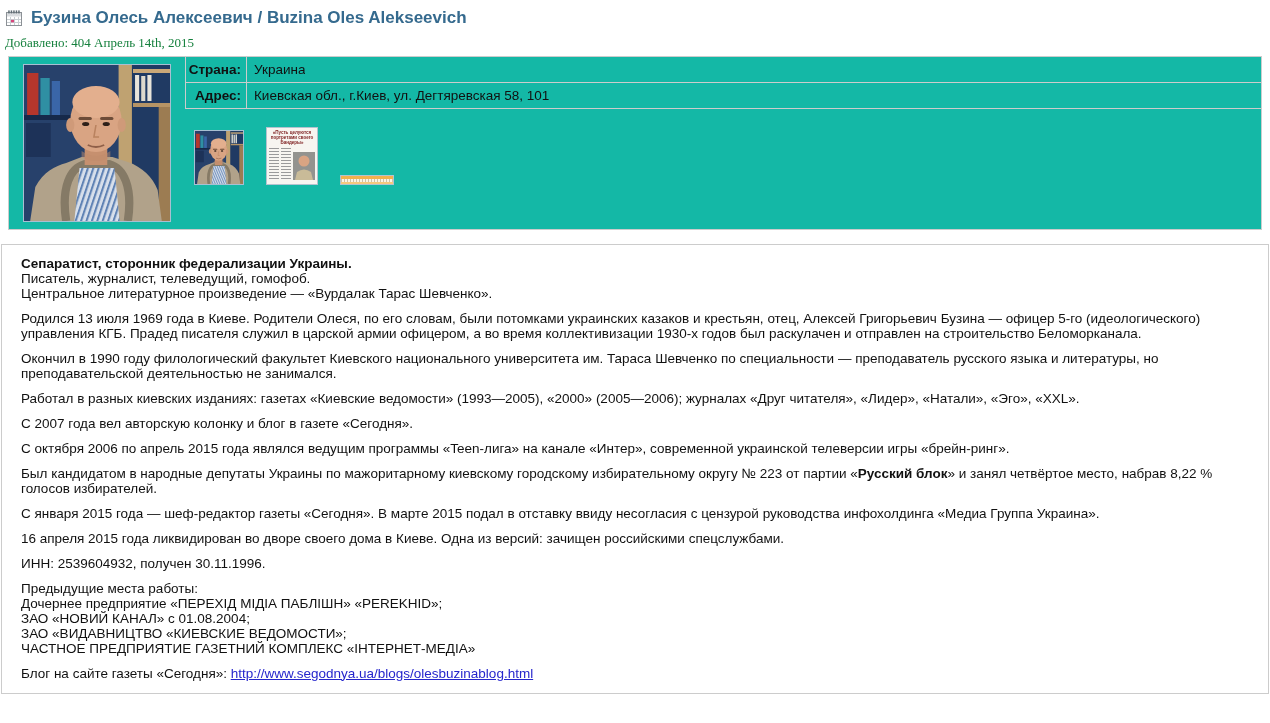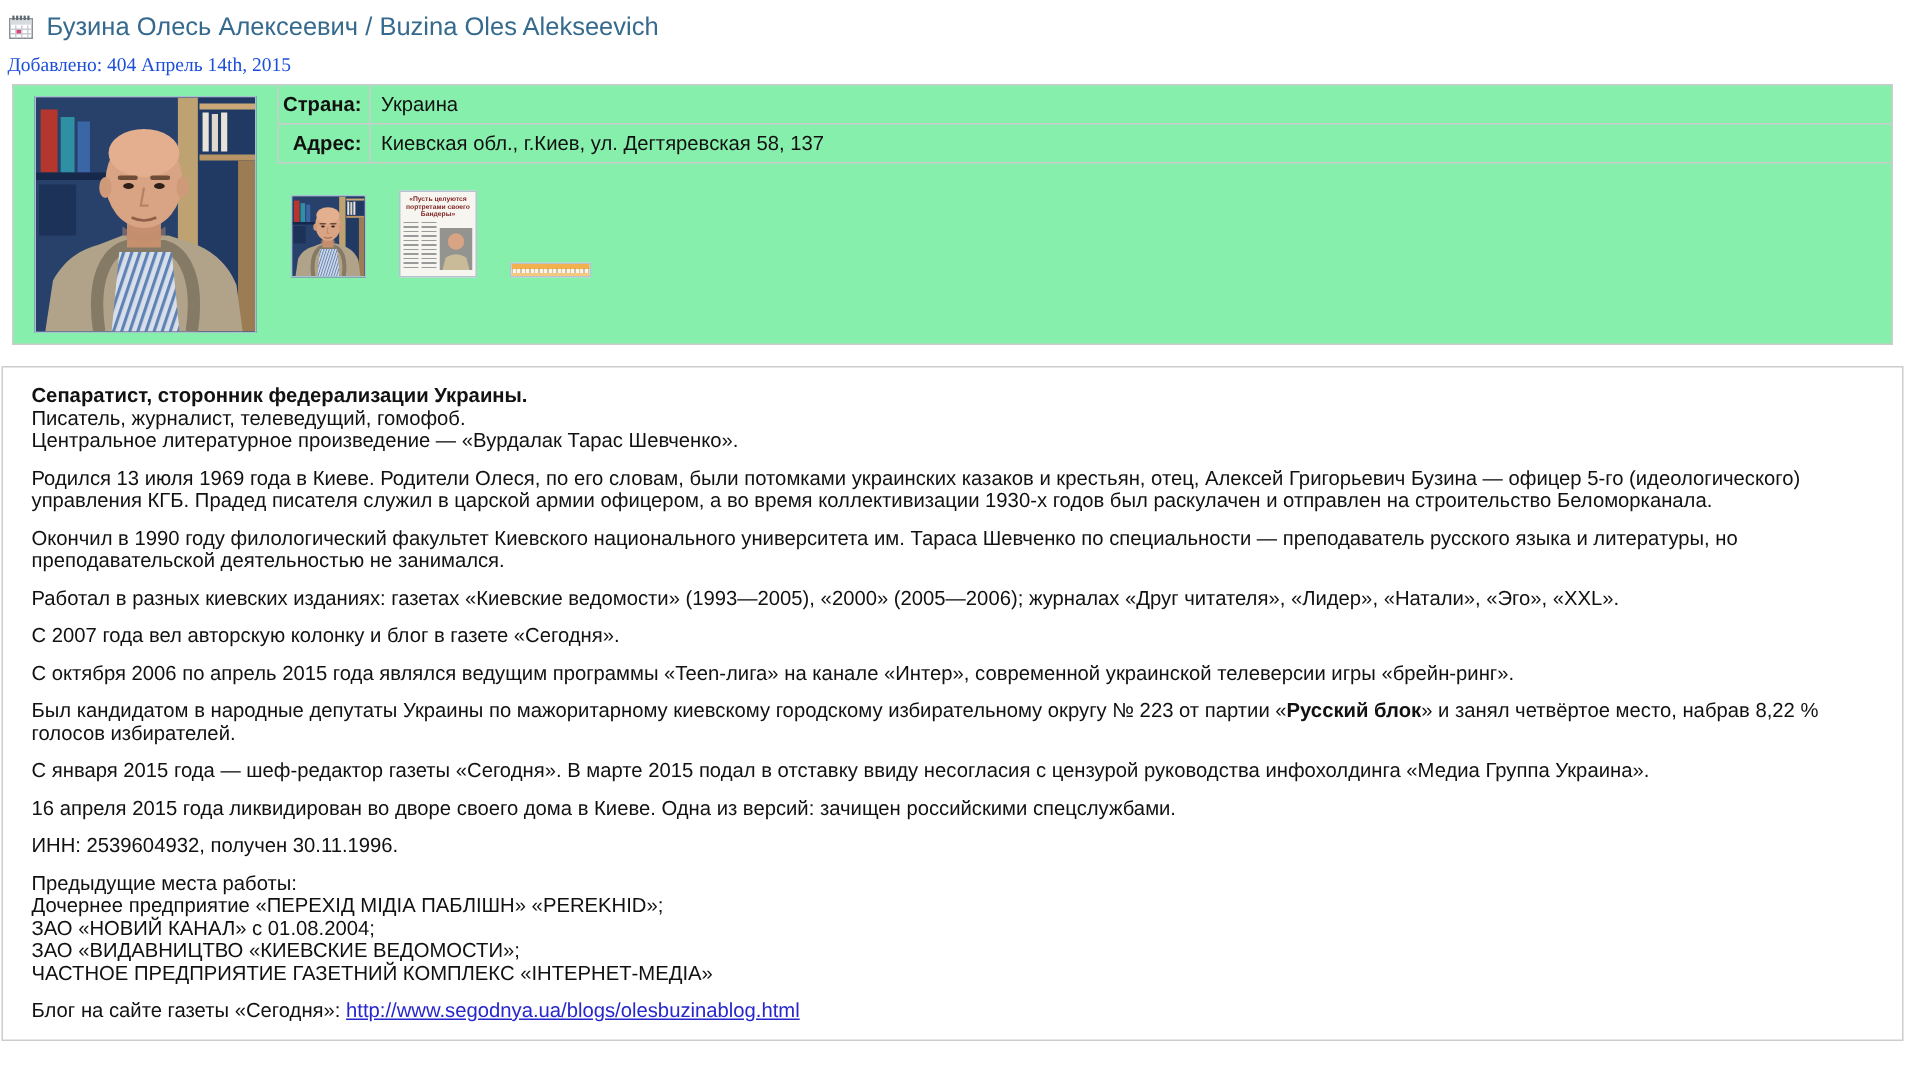--- a/index.html
+++ b/index.html
@@ -4,25 +4,25 @@
 <style>
   :root{
     --title:#356a8e; --link:#2626cc; --border:#cccccc; --thumb-border:#a8bfd2;
   }
   *{box-sizing:border-box;}
   html,body{margin:0;padding:0;background:#fff;}
   body{width:1270px;height:723px;overflow:hidden;font-family:"Liberation Sans",sans-serif;color:#111;}
 
   .header{display:flex;align-items:center;padding:9px 0 0 6px;}
   .header .cal{flex:none;width:16px;height:16px;}
-  .page-title{font-size:17px;font-weight:normal;color:var(--title,#356a8e);margin:0 0 0 9px;line-height:1.1;}
+  .page-title{font-size:17px;font-weight:bold;color:var(--title,#356a8e);margin:0 0 0 9px;line-height:1.1;}
 
-  .added{font-family:"Liberation Serif",serif;font-size:13px;color:#1d4ed8;padding:7px 0 5px 5px;}
+  .added{font-family:"Liberation Serif",serif;font-size:13px;color:#15803d;padding:7px 0 5px 5px;}
 
-  .info-box{border:1px solid var(--border,#ccc);margin:0 8px;display:flex;min-height:172px;background:#86efac;}
+  .info-box{border:1px solid var(--border,#ccc);margin:0 8px;display:flex;min-height:172px;background:#14b8a6;}
   .photo-cell{flex:none;padding:7px 14px 7px 14px;}
   .main-photo{display:block;border:1px solid var(--thumb-border,#a8bfd2);background:#27416b;}
   .info-right{flex:1;display:flex;flex-direction:column;min-width:0;}
   .info-row{display:flex;height:26px;line-height:25px;font-size:13.5px;border-bottom:1px solid var(--border,#ccc);}
   .info-row .lbl{flex:none;width:62px;text-align:right;font-weight:bold;padding-right:5px;border-right:1px solid var(--border,#ccc);border-left:1px solid var(--border,#ccc);}
   .info-row .val{padding-left:7px;white-space:nowrap;overflow:hidden;}
 
   .thumbs{display:flex;align-items:flex-end;gap:22px;padding:18px 0 12px 9px;}
   .thumb{display:block;text-decoration:none;cursor:pointer;}
   .thumb-photo svg{display:block;border:1px solid var(--thumb-border,#a8bfd2);background:#27416b;}
@@ -127,21 +127,21 @@
         </svg>
     </div>
     <div class="info-right">
       <div>
           <div class="info-row">
             <div class="lbl">Страна:</div>
             <div class="val">Украина</div>
           </div>
           <div class="info-row">
             <div class="lbl">Адрес:</div>
-            <div class="val">Киевская обл., г.Киев, ул. Дегтяревская 58, 137</div>
+            <div class="val">Киевская обл., г.Киев, ул. Дегтяревская 58, 101</div>
           </div>
         </div>
       <div class="thumbs">
         <a class="thumb thumb-photo">
           <svg width="50" height="55" viewBox="0 0 142 156" preserveAspectRatio="none">
               <use href="#portrait"></use>
             </svg>
         </a>
         <a class="thumb thumb-news">
           <div class="news-headline">«Пусть целуются портретами своего Бандеры»</div>

